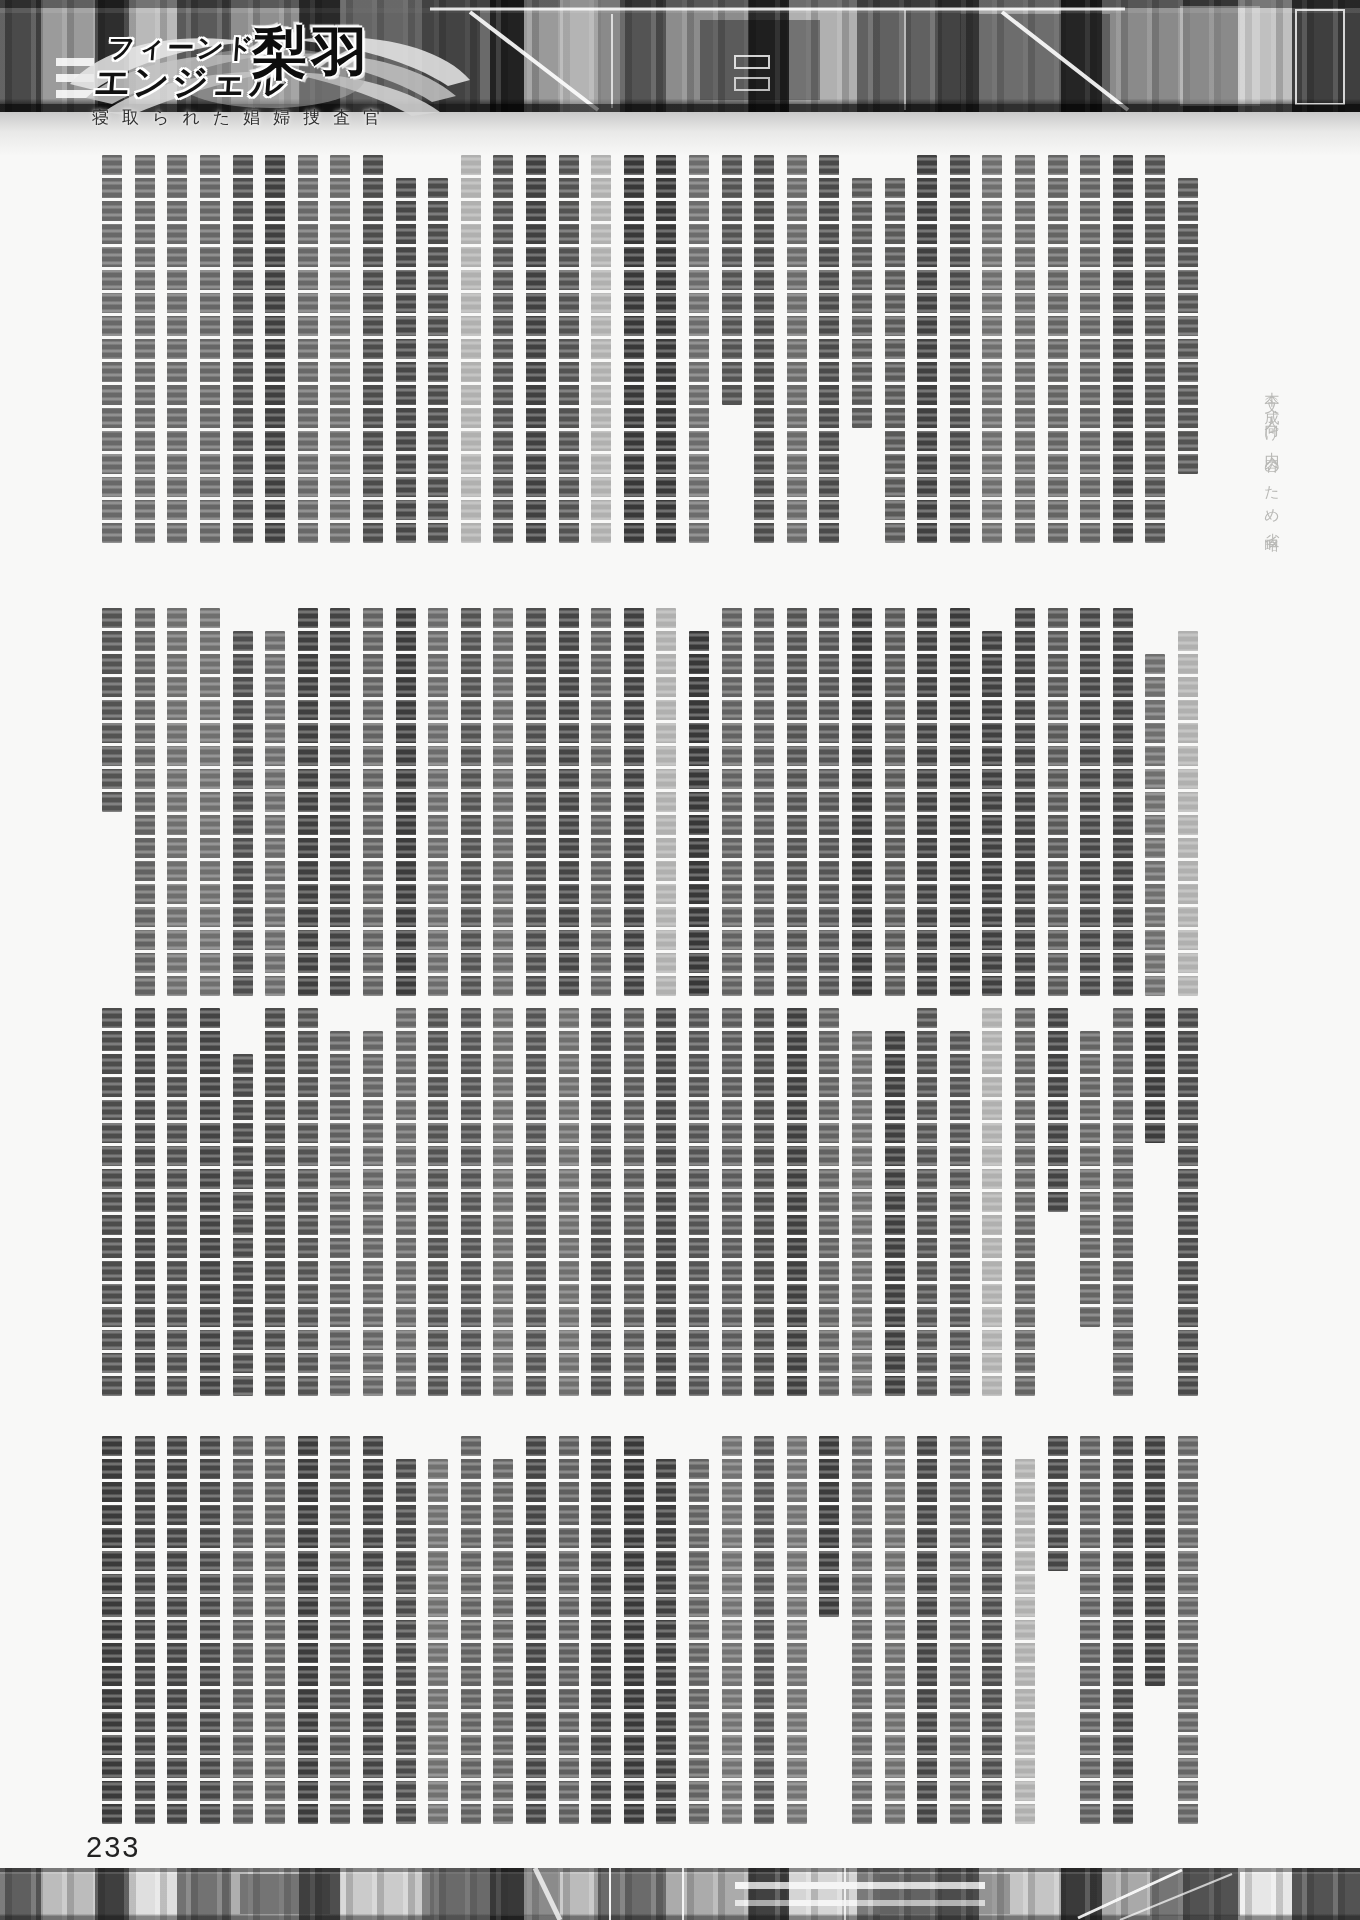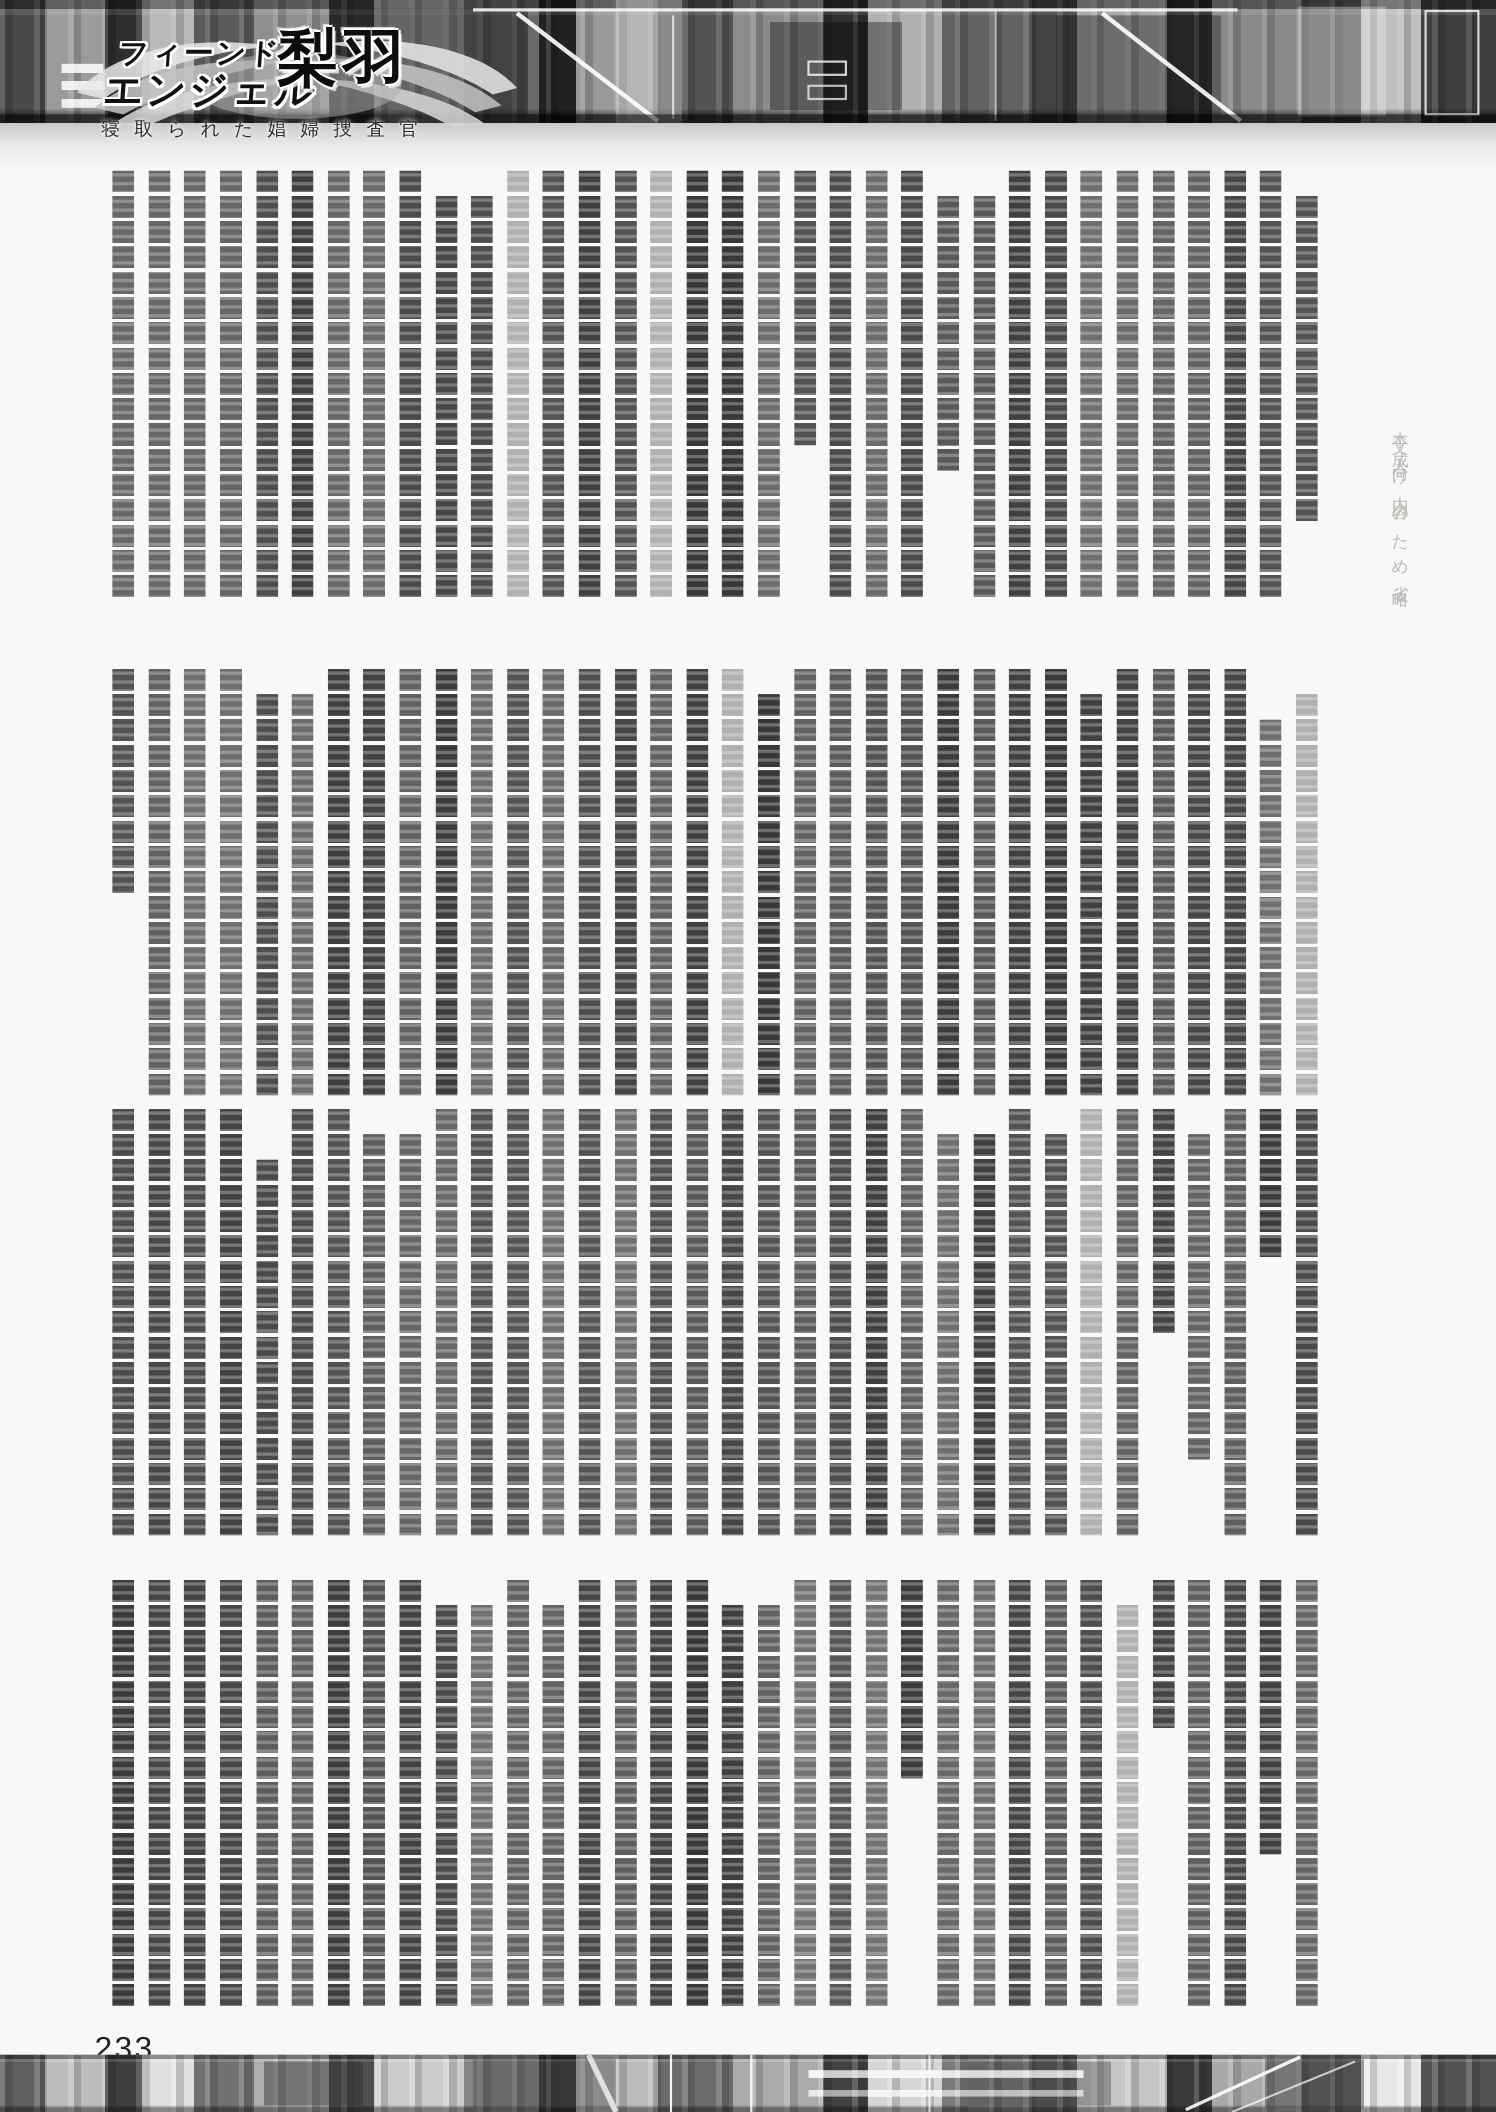--- a/index.html
+++ b/index.html
@@ -78,21 +78,21 @@
     position:absolute; left:1262px; top:380px; height:900px;
     writing-mode:vertical-rl; text-orientation:upright;
     font-size:15px; letter-spacing:6px; color:#b9b9b6;
     font-family:"Liberation Sans","DejaVu Sans",sans-serif;
   }
 
   
   .page-number{
     position:absolute; left:86px; top:1831px;
     font-family:"Liberation Sans","DejaVu Sans",sans-serif;
-    font-size:29px; letter-spacing:2px; color:#222;margin-top:16px;
+    font-size:29px; letter-spacing:2px; color:#222;
   }
   svg{ display:block; }
 </style>
 </head>
 <body>
 
 <div class="page">
 
   <div class="collage top">
     <div class="block" style="left:300px;top:8px;width:180px;height:96px;background:rgba(20,20,20,.45);"></div>

